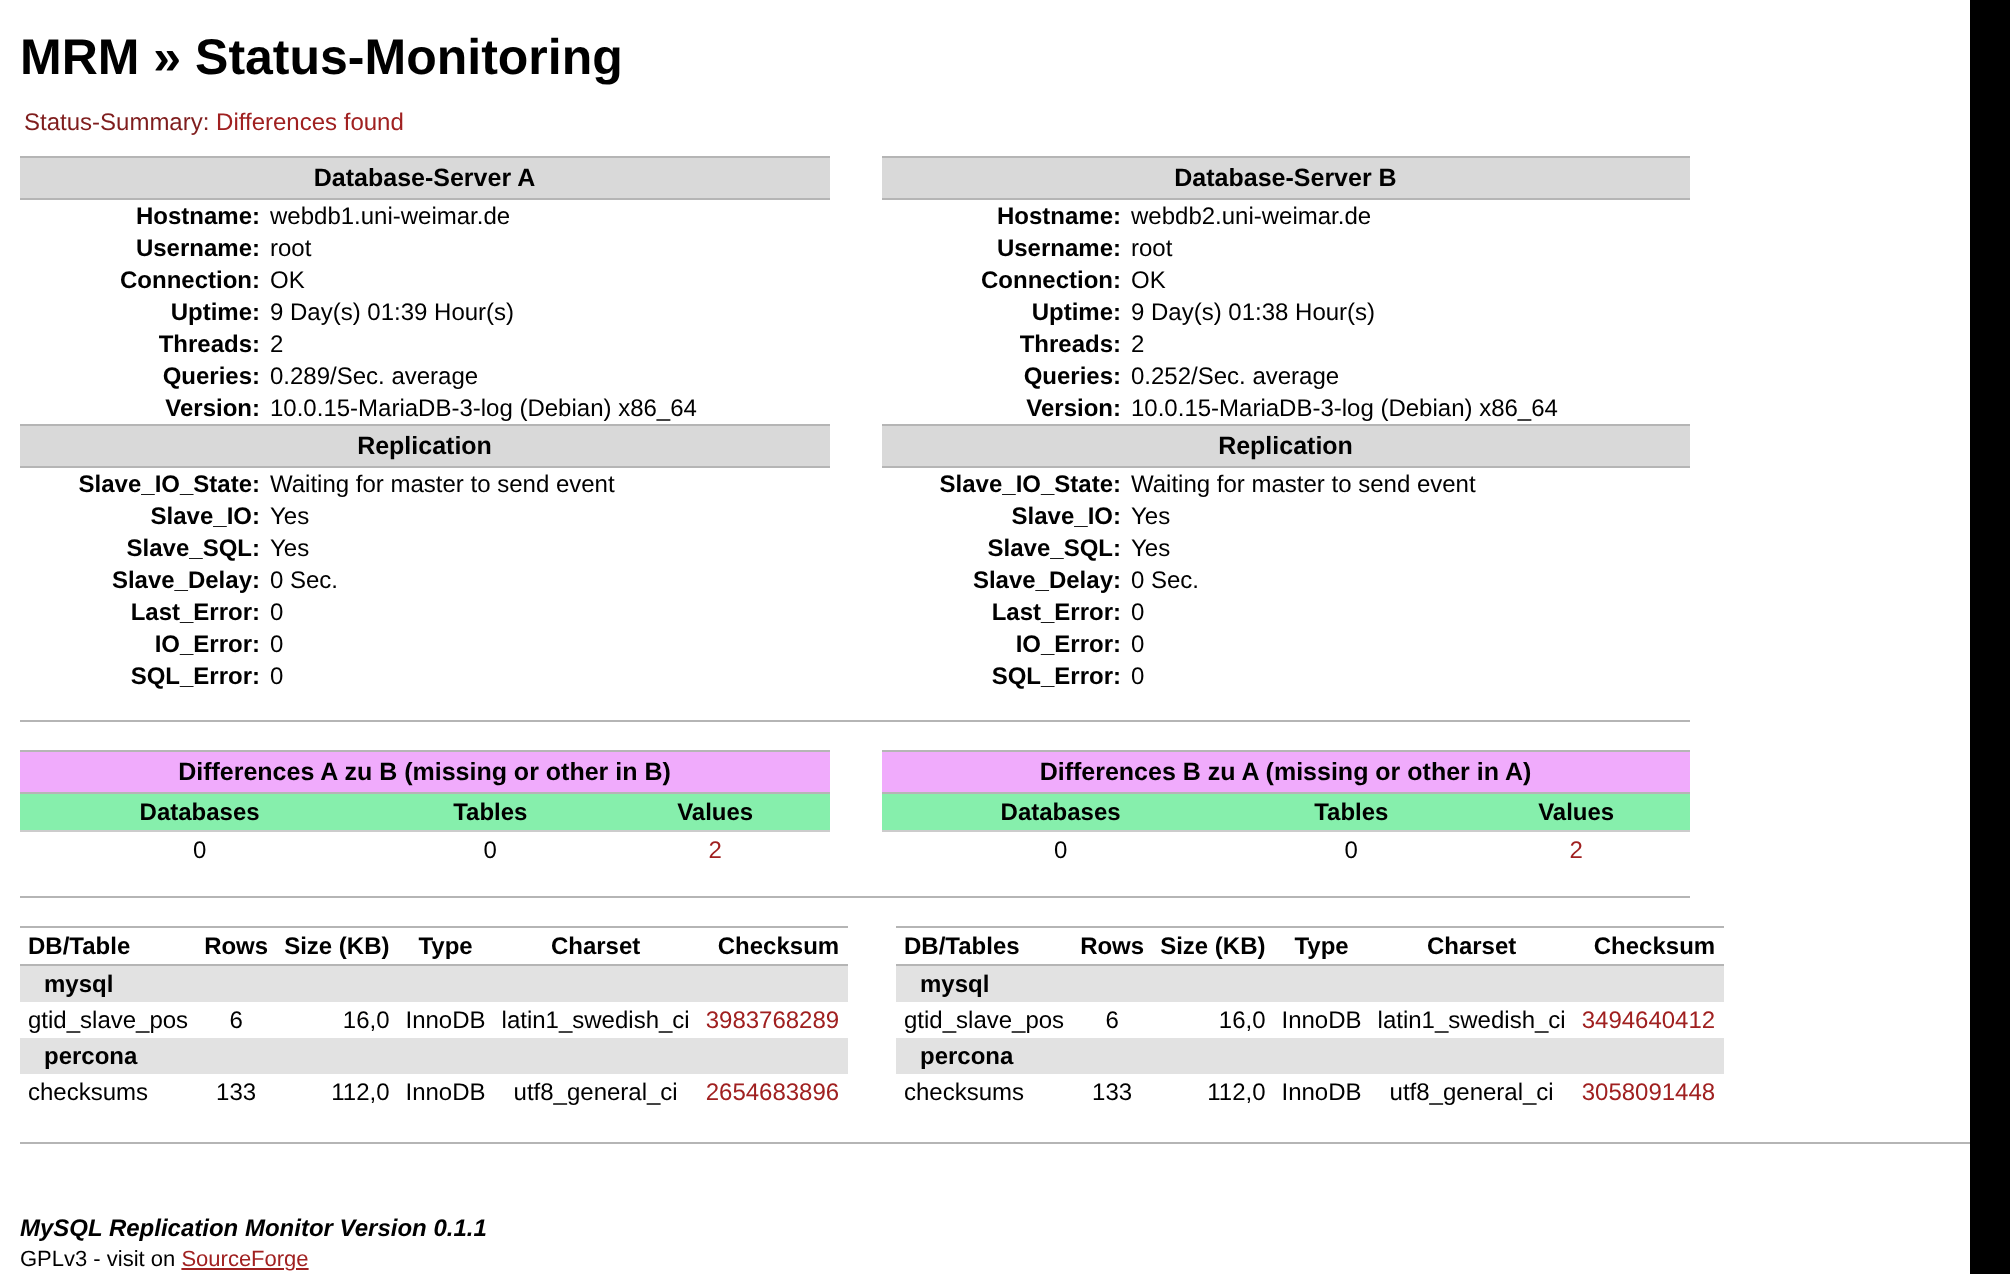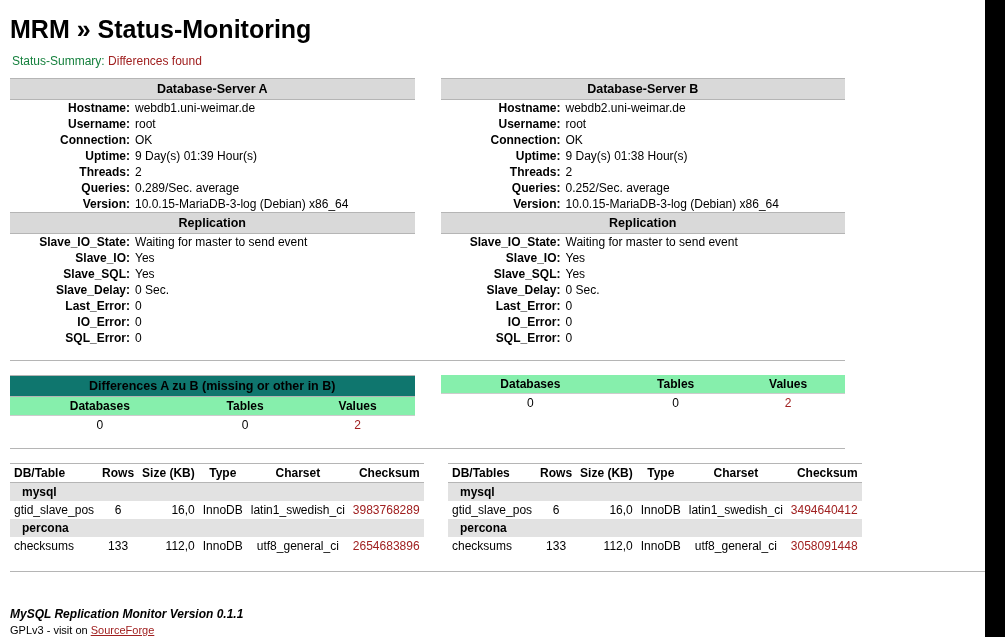--- a/index.html
+++ b/index.html
@@ -25,21 +25,21 @@
     color: #000;
     margin: 5px 0 10px 0;
     letter-spacing: 0px;
   }
   .title .raquo { font-weight: bold; }
   .summary {
     font-size: 12px;
     color: #000;
     margin: 0 0 10px 2px;
   }
-  .summary .label { color: #15803d; }
+  .summary .label { color: #7f1d1d; }
   .summary .value { color: #a02020; margin-top: 41px; }
 
   .cols {
     display: flex;
     gap: 26px;
     width: 835px;
   }
   .col { width: 412px; }
 
   table.grid {
@@ -76,21 +76,21 @@
     width: 835px;
   }
   .gap { height: 14px; }
 
   table.diff {
     border-collapse: collapse;
     width: 100%;
     font-size: 12px;
   }
   table.diff th.title-cell {
-    background: #0f766e;
+    background: #f0abfc;
     font-weight: bold;
     font-size: 12.5px;
     padding: 3px 0;
     border-top: 1px solid #b5b5b5;
     border-bottom: 1px solid #b5b5b5;
   }
   table.diff th.sub {
     background: #86efac;
     font-weight: bold;
     padding: 2px 0;
@@ -343,20 +343,23 @@
           <td class="num">0</td>
           <td class="num">0</td>
           <td class="num red">2</td>
         </tr>
       </tbody>
         </table>
     </div>
     <div class="col">
       <table class="diff">
         <tbody>
+            <tr>
+              <th class="title-cell" colspan="3">Differences B zu A (missing or other in A)</th>
+            </tr>
         <tr>
           <th class="sub">Databases</th>
           <th class="sub">Tables</th>
           <th class="sub">Values</th>
         </tr>
         <tr>
           <td class="num">0</td>
           <td class="num">0</td>
           <td class="num red">2</td>
         </tr>

